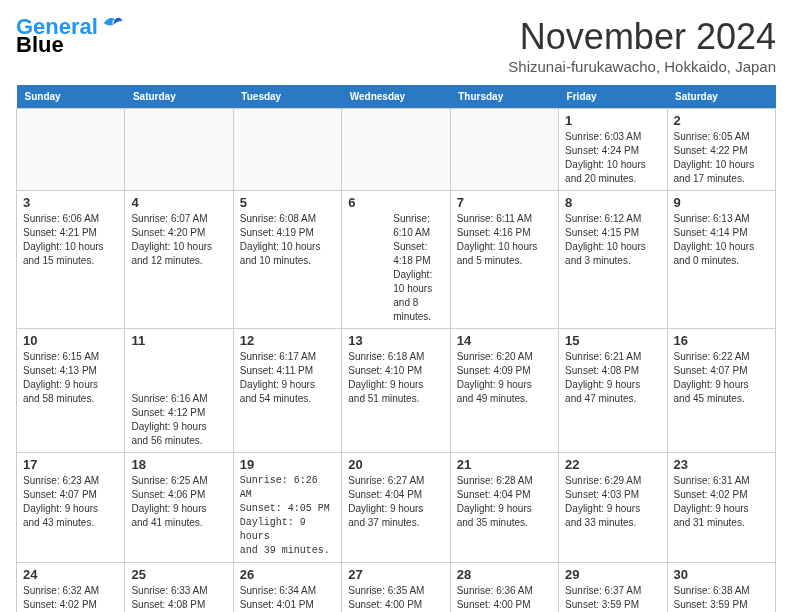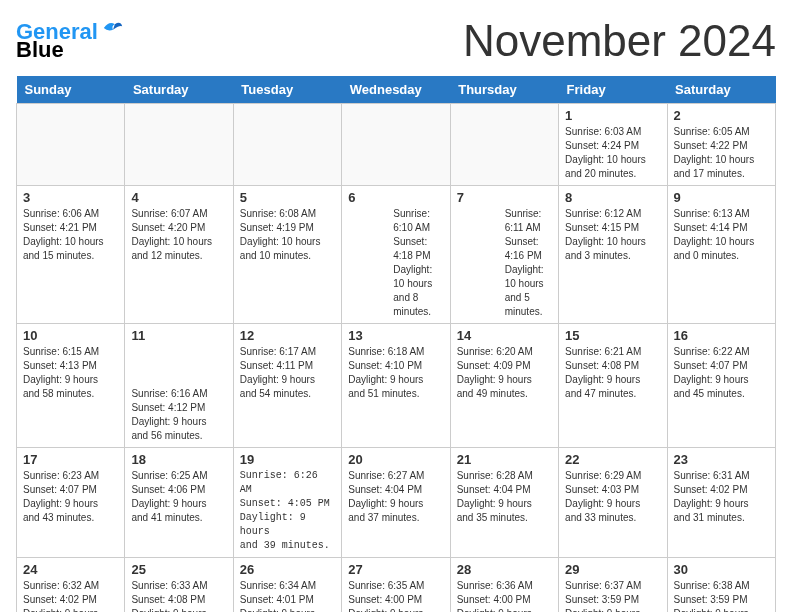--- a/index.html
+++ b/index.html
@@ -5,21 +5,21 @@
     * { box-sizing: border-box; margin: 0; padding: 0; }
     body {
       font-family: Arial, sans-serif;
       background: #fff;
       width: 792px;
       min-height: 612px;
       padding: 16px;
     }
     .header {
       display: flex;
-      align-items: center;
+      align-items: flex-start;
       justify-content: space-between;
       margin-bottom: 10px;
     }
     .logo {
       display: flex;
       flex-direction: column;
       align-items: flex-start;
     }
     .logo-text {
       font-size: 22px;
@@ -31,39 +31,39 @@
     .logo-bird {
       width: 18px;
       height: 14px;
       margin-left: 52px;
       margin-top: -18px;
     }
     .title-area {
       text-align: right;
     }
     .month-title {
-      font-size: 44px;
+      font-size: 36px;
       font-weight: normal;
       color: #333;
     }
     .location {
       font-size: 15px;
       color: #555;
     }
     table {
       width: 100%;
       border-collapse: collapse;
       table-layout: fixed;
     }
     th {
       background-color: #2979C4;
       color: white;
       text-align: left;
       padding: 6px 8px;
-      font-size: 13px;
+      font-size: 10px;
       font-weight: bold;
     }
     td {
       border: 1px solid #ccc;
       vertical-align: top;
       padding: 4px 6px;
       font-size: 11px;
       color: #333;
       height: 80px;
     }
@@ -90,20 +90,21 @@
       <span class="logo-text"><span>General</span></span>
       <svg class="logo-bird" viewBox="0 0 24 16" fill="#2196F3" style="margin-left:4px; margin-top:-8px; width:22px; height:16px;">
         <path d="M2 8 Q8 0 14 4 Q10 6 12 10 Q6 12 2 8Z" fill="#2196F3"></path>
         <path d="M14 4 Q20 0 22 6 Q18 5 12 10 Q13 7 14 4Z" fill="#1565C0"></path>
       </svg>
     </div>
     <span class="logo-text" style="color:#000000; font-size:22px; font-weight:bold; margin-top:-4px;">Blue</span>
   </div>
   <div class="title-area">
     <div class="month-title">November 2024</div>
+    <div class="location">Shizunai-furukawacho, Hokkaido, Japan</div>
   </div>
 </div>
 
 <table>
   <thead>
     <tr id="header-row">
         <th>Sunday</th>
         <th>Saturday</th>
         <th>Tuesday</th>
         <th>Wednesday</th>
@@ -158,21 +159,21 @@
         </td>
         <td>
           <div class="day-num">6</div>
           <div class="day-info" style="white-space: pre-line; margin-left: 45px;">Sunrise: 6:10 AM
 Sunset: 4:18 PM
 Daylight: 10 hours
 and 8 minutes.</div>
         </td>
         <td>
           <div class="day-num">7</div>
-          <div class="day-info" style="white-space: pre-line; margin-left: 48px;">Sunrise: 6:11 AM
+          <div class="day-info" style="white-space: pre-line;">Sunrise: 6:11 AM
 Sunset: 4:16 PM
 Daylight: 10 hours
 and 5 minutes.</div>
         </td>
         <td>
           <div class="day-num">8</div>
           <div class="day-info" style="white-space: pre-line;">Sunrise: 6:12 AM
 Sunset: 4:15 PM
 Daylight: 10 hours
 and 3 minutes.</div>

